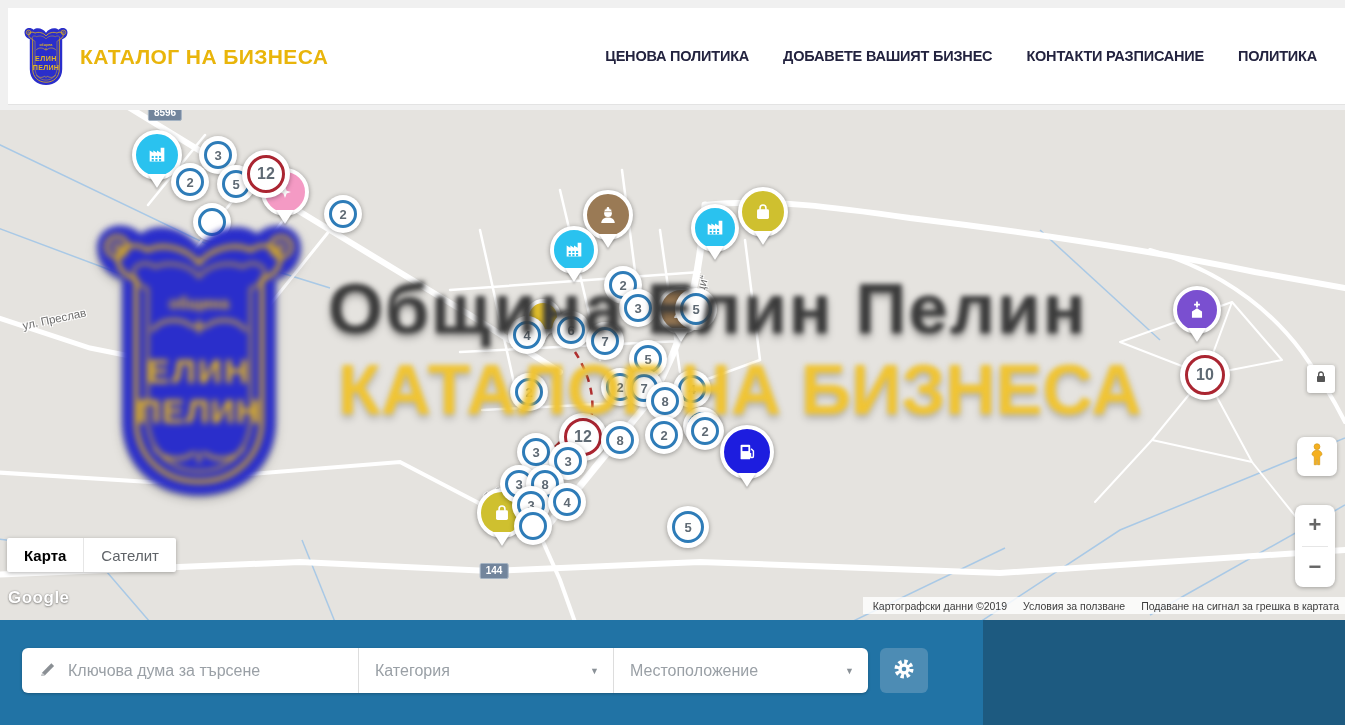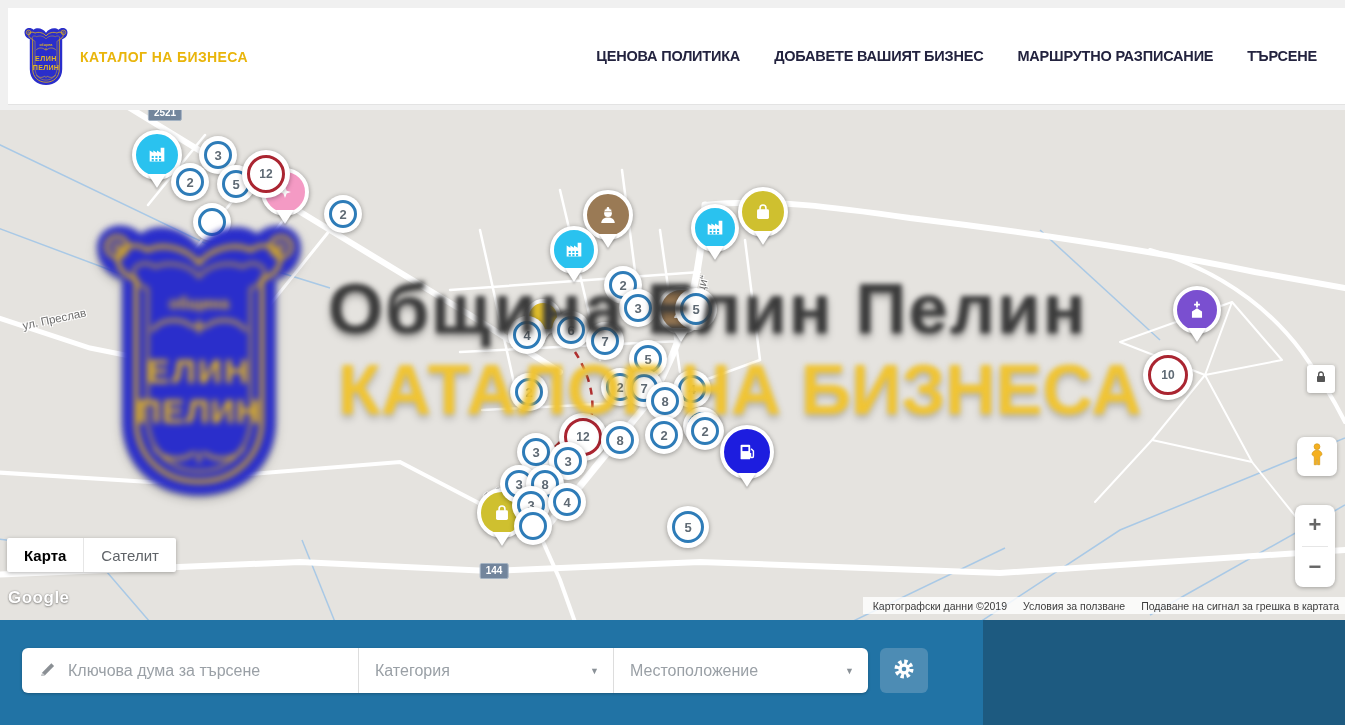--- a/index.html
+++ b/index.html
@@ -5,41 +5,41 @@
   * { margin:0; padding:0; box-sizing:border-box; }
   html,body { width:1345px; height:725px; overflow:hidden; font-family:"Liberation Sans",sans-serif; background:#f0f0f0; }
   .page { position:relative; width:1345px; height:725px; }
 
   
   .header { position:absolute; top:8px; left:8px; right:0; height:97px; background:#fff; display:flex; align-items:center; border-bottom:1px solid #e3e3e3; z-index:20; }
   .logo-wrap { display:flex; align-items:center; margin-left:14px; }
   .crest-small { width:48px; height:62px; }
   .site-text { margin-left:10px; }
   .site-name { font-size:21px; font-weight:bold; color:#414141; letter-spacing:.2px; }
-  .site-tagline { font-size:14px; font-weight:bold; color:#e9b50b; letter-spacing:.4px; margin-top:2px; }
+  .site-tagline { font-size:21px; font-weight:bold; color:#e9b50b; letter-spacing:.4px; margin-top:2px; }
   .main-nav { margin-left:auto; margin-right:28px; display:flex; gap:34px; }
   .nav-item { font-size:14.5px; font-weight:bold; color:#23233f; text-decoration:none; letter-spacing:-.2px; cursor:pointer; }
 
   
   .map { position:absolute; top:110px; left:0; width:1345px; height:510px; background:#e5e3df; overflow:hidden; }
   .map svg.roads { position:absolute; left:0; top:0; z-index:0; }
 
   .road-badge { position:absolute; z-index:1; background:#72859c; border:1px solid #a5b4c4; color:#fff; font-size:10px; font-weight:bold; padding:1px 5px 2px; border-radius:2px; transform:translate(-50%,-50%); }
   .street-label { position:absolute; z-index:1; color:#6e6e6e; font-size:11.5px; text-shadow:1px 1px 0 #fff,-1px -1px 0 #fff,1px -1px 0 #fff,-1px 1px 0 #fff; white-space:nowrap; }
 
   .pin { position:absolute; transform:translate(-50%,-50%); z-index:2; cursor:pointer; }
   .pin .tail { position:absolute; left:50%; top:calc(100% - 6px); transform:translateX(-50%); width:0; height:0;
     border-left:9px solid transparent; border-right:9px solid transparent; border-top:14px solid #fff;
     filter:drop-shadow(0 2px 1px rgba(0,0,0,.25)); }
   .pin .circ { border-radius:50%; border:4px solid #fff; box-shadow:0 1px 5px rgba(0,0,0,.4); display:flex; align-items:center; justify-content:center; }
   .pin.raised { z-index:4; }
 
   .cluster { position:absolute; transform:translate(-50%,-50%); background:#fff; border-radius:50%; box-shadow:0 1px 5px rgba(0,0,0,.35); display:flex; align-items:center; justify-content:center; z-index:3; cursor:pointer; }
   .cluster .ring { border-radius:50%; border:3px solid #2e7cb8; background:#fff; display:flex; align-items:center; justify-content:center; font-size:13px; font-weight:600; color:#5f6a74; }
-  .cluster.red .ring { border-color:#aa2531; font-size:12px; }
+  .cluster.red .ring { border-color:#aa2531; font-size:16px; }
 
   
   .wm-crest { position:absolute; left:85px; top:102px; width:228px; height:292px; z-index:6; filter:blur(3px) drop-shadow(0 3px 4px rgba(0,0,0,.35)); pointer-events:none; }
   .wm-title { position:absolute; left:328px; top:158px; z-index:6; font-size:71px; font-weight:bold; color:#3b3b3b; letter-spacing:2px; filter:blur(2.4px); text-shadow:0 4px 6px rgba(0,0,0,.35); pointer-events:none; white-space:nowrap; }
   .wm-subtitle { position:absolute; left:338px; top:240px; z-index:6; font-size:70px; font-weight:bold; color:#f0c433; letter-spacing:0px; filter:blur(2.4px); text-shadow:0 4px 6px rgba(0,0,0,.25); pointer-events:none; white-space:nowrap; }
 
   
   .maptype { position:absolute; left:7px; top:428px; height:34px; display:flex; background:#fff; box-shadow:0 1px 4px rgba(0,0,0,.3); border-radius:2px; z-index:8; overflow:hidden; }
   .maptype .mt { padding:0 17px; display:flex; align-items:center; font-size:15px; cursor:pointer; }
   .maptype .mt.active { font-weight:bold; color:#000; }
@@ -94,22 +94,22 @@
   <text x="100" y="188" text-anchor="middle" font-family="Liberation Sans, sans-serif" font-size="30" font-weight="bold" letter-spacing="1" fill="#e4b622">ПЕЛИН</text>
   <path d="M60 210 C68 222 86 222 96 214 M140 210 C132 222 114 222 104 214 M100 214 v9" stroke="#e4b622" stroke-width="2.5" fill="none"></path>
   </svg></div>
       <div class="site-text">
         <div class="site-tagline">КАТАЛОГ НА БИЗНЕСА</div>
       </div>
     </div>
     <div class="main-nav">
         <a class="nav-item">ЦЕНОВА ПОЛИТИКА</a>
         <a class="nav-item">ДОБАВЕТЕ ВАШИЯТ БИЗНЕС</a>
-        <a class="nav-item">МАРШРУТНО РАЗПИСАНИЕ</a>
-        <a class="nav-item">ТЪРСЕНЕ</a>
+        <a class="nav-item">КОНТАКТИ РАЗПИСАНИЕ</a>
+        <a class="nav-item">ПОЛИТИКА</a>
       </div>
   </div>
 
   <div class="map">
     <svg class="roads" width="1345" height="510" viewBox="0 0 1345 510" preserveAspectRatio="none">
 
       <g stroke="#a9c9e6" stroke-width="1.5" fill="none">
         <path d="M-10 30 L240 150 L330 178"></path>
         <path d="M-10 115 L185 188"></path>
         <path d="M980 512 L1120 420 L1345 328"></path>
@@ -396,24 +396,24 @@
       </div>
       <div class="cluster" style="left: 567px; top: 392px; width: 38px; height: 38px;">
         <div class="ring" style="width: 28px; height: 28px;">4</div>
       </div>
       <div class="cluster" style="left: 533px; top: 416px; width: 38px; height: 38px;">
         <div class="ring" style="width: 28px; height: 28px;"></div>
       </div>
       <div class="cluster" style="left: 688px; top: 417px; width: 42px; height: 42px;">
         <div class="ring" style="width: 32px; height: 32px;">5</div>
       </div>
-      <div class="cluster red" style="left: 1168px; top: 265px; width: 50px; height: 50px;">
+      <div class="cluster red" style="left: 1205px; top: 265px; width: 50px; height: 50px;">
         <div class="ring" style="width: 40px; height: 40px;">10</div>
       </div>
-      <div class="road-badge" style="left: 165px; top: 3px;">2521</div>
+      <div class="road-badge" style="left: 165px; top: 3px;">8596</div>
       <div class="road-badge" style="left: 494px; top: 461px;">144</div>
       <div class="street-label" style="left: 22px; top: 203px; transform: rotate(-12deg);">ул. Преслав</div>
       <div class="street-label" style="left: 478px; top: 362px; transform: rotate(-35deg);">бул. „Новосел</div>
       <div class="street-label" style="left: 694px; top: 168px; transform: rotate(-75deg);">ци“</div>
     </div>
 
   <div class="bottom-bar">
     <div class="bottom-right"></div>
 
     <div class="search-box">

